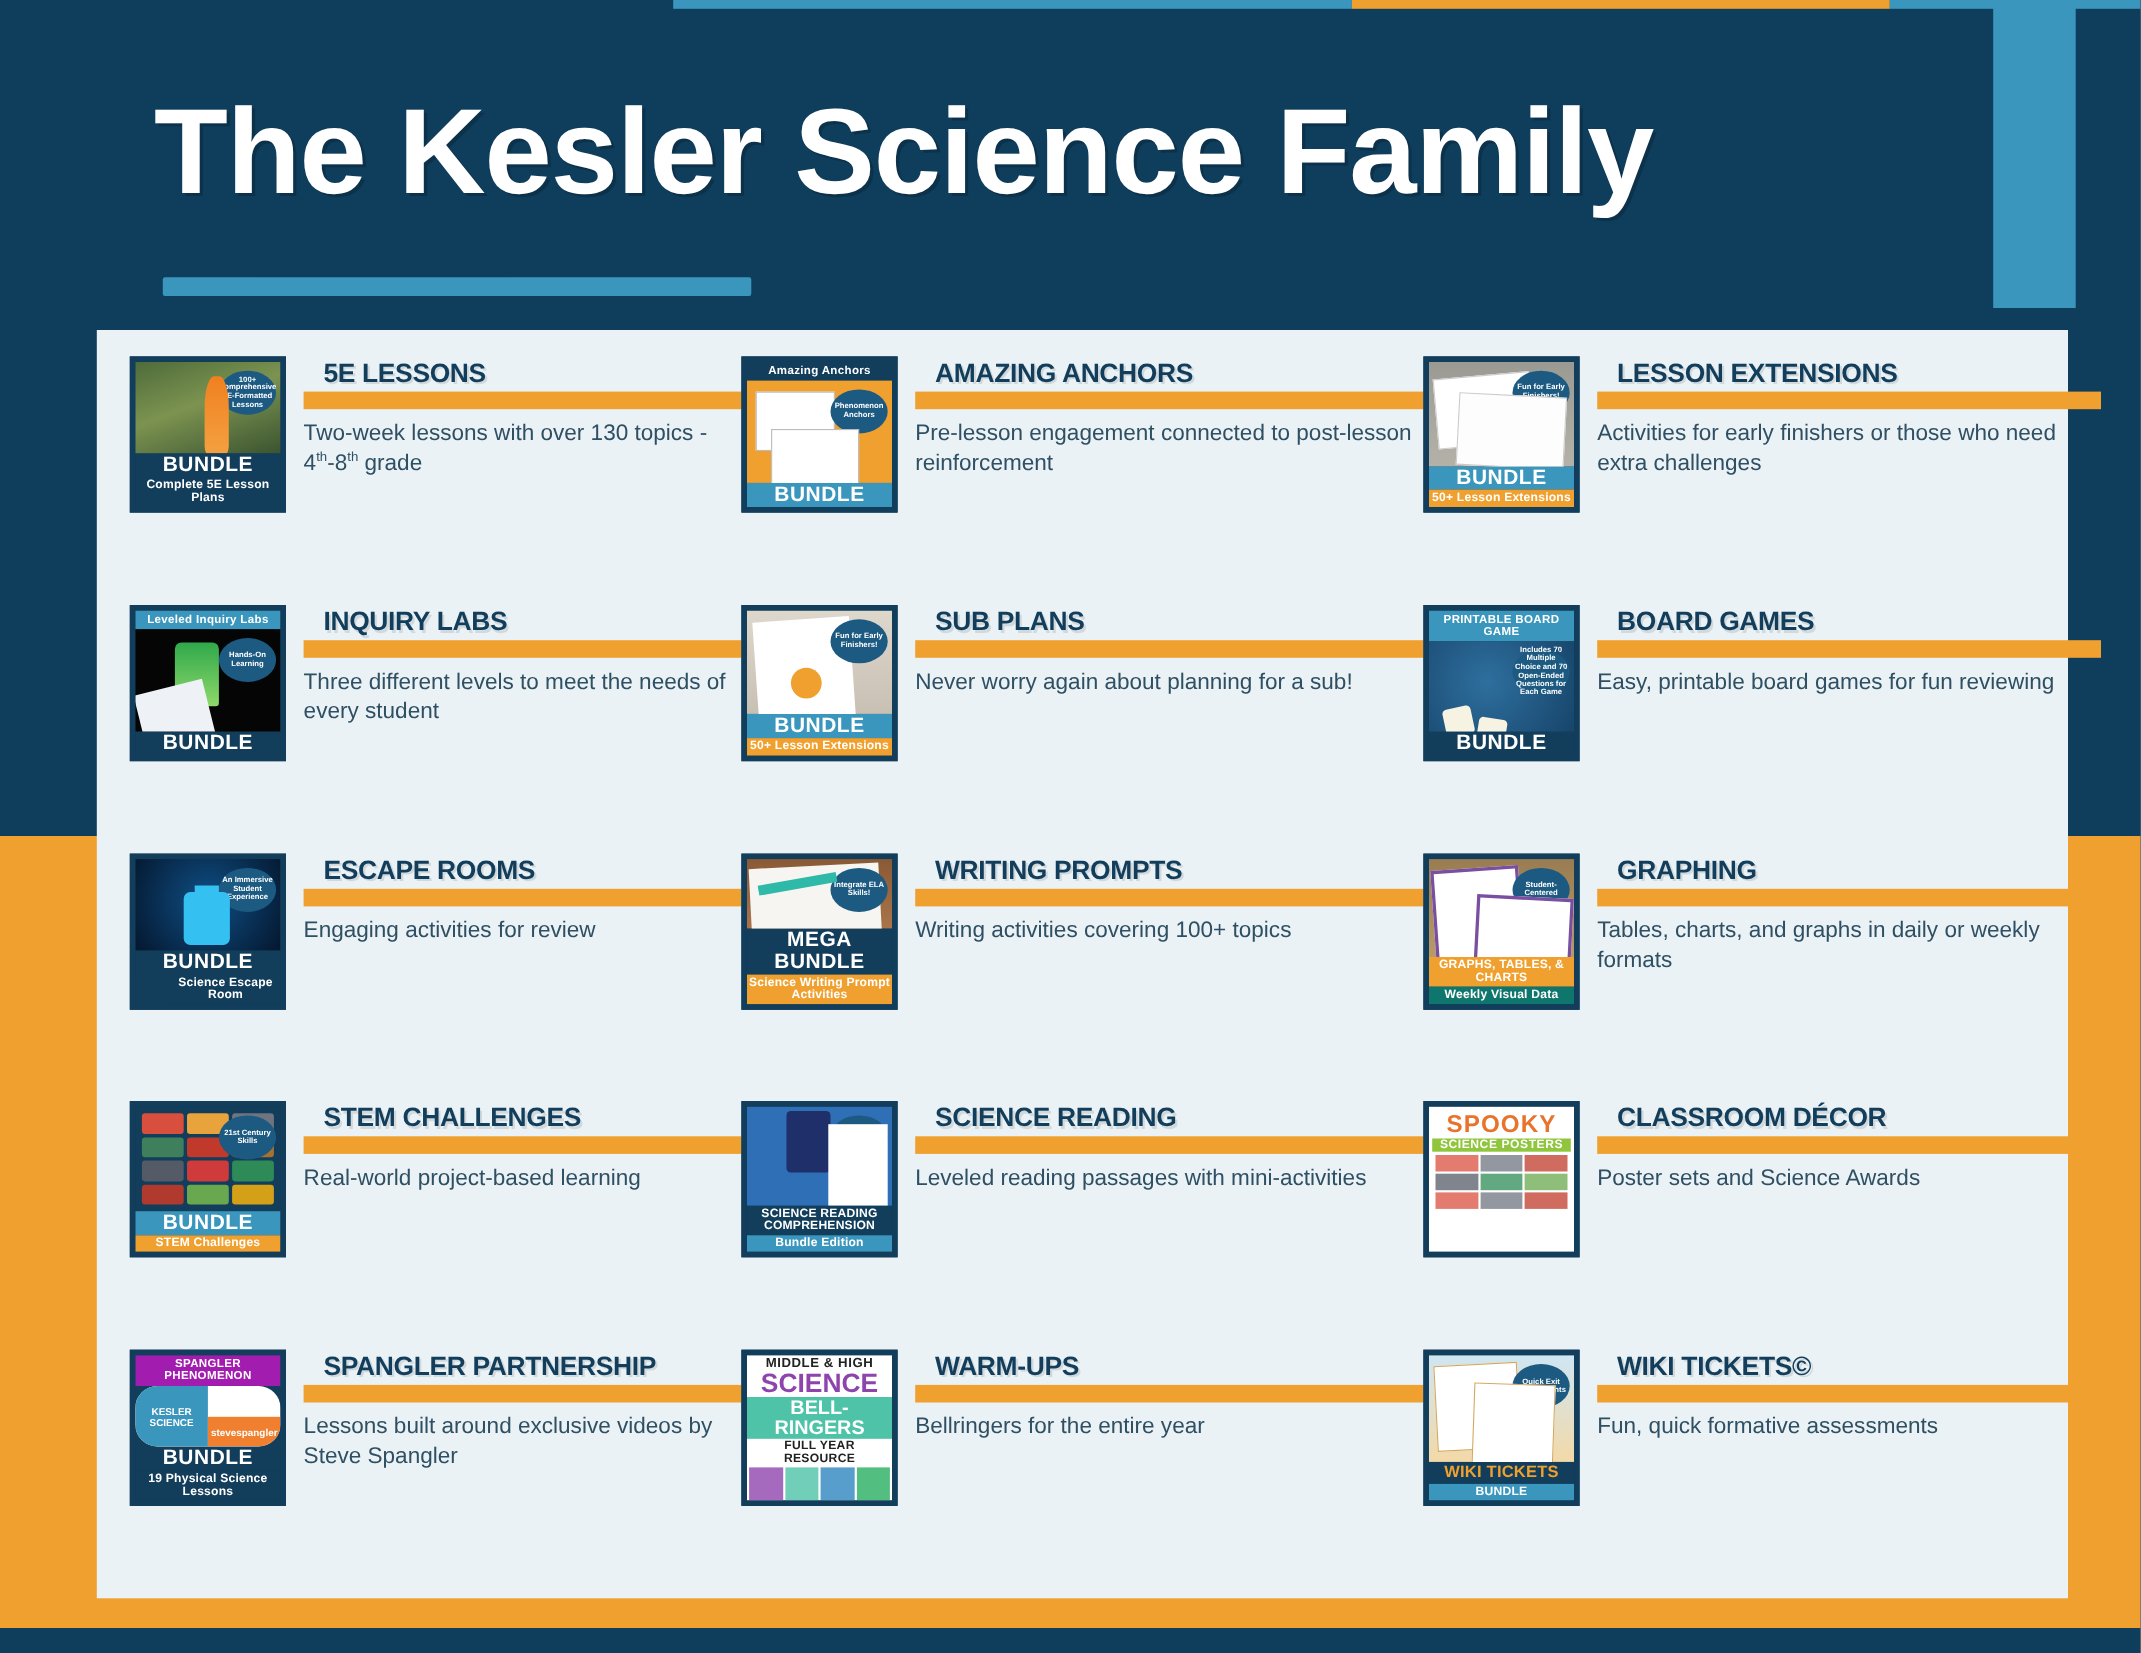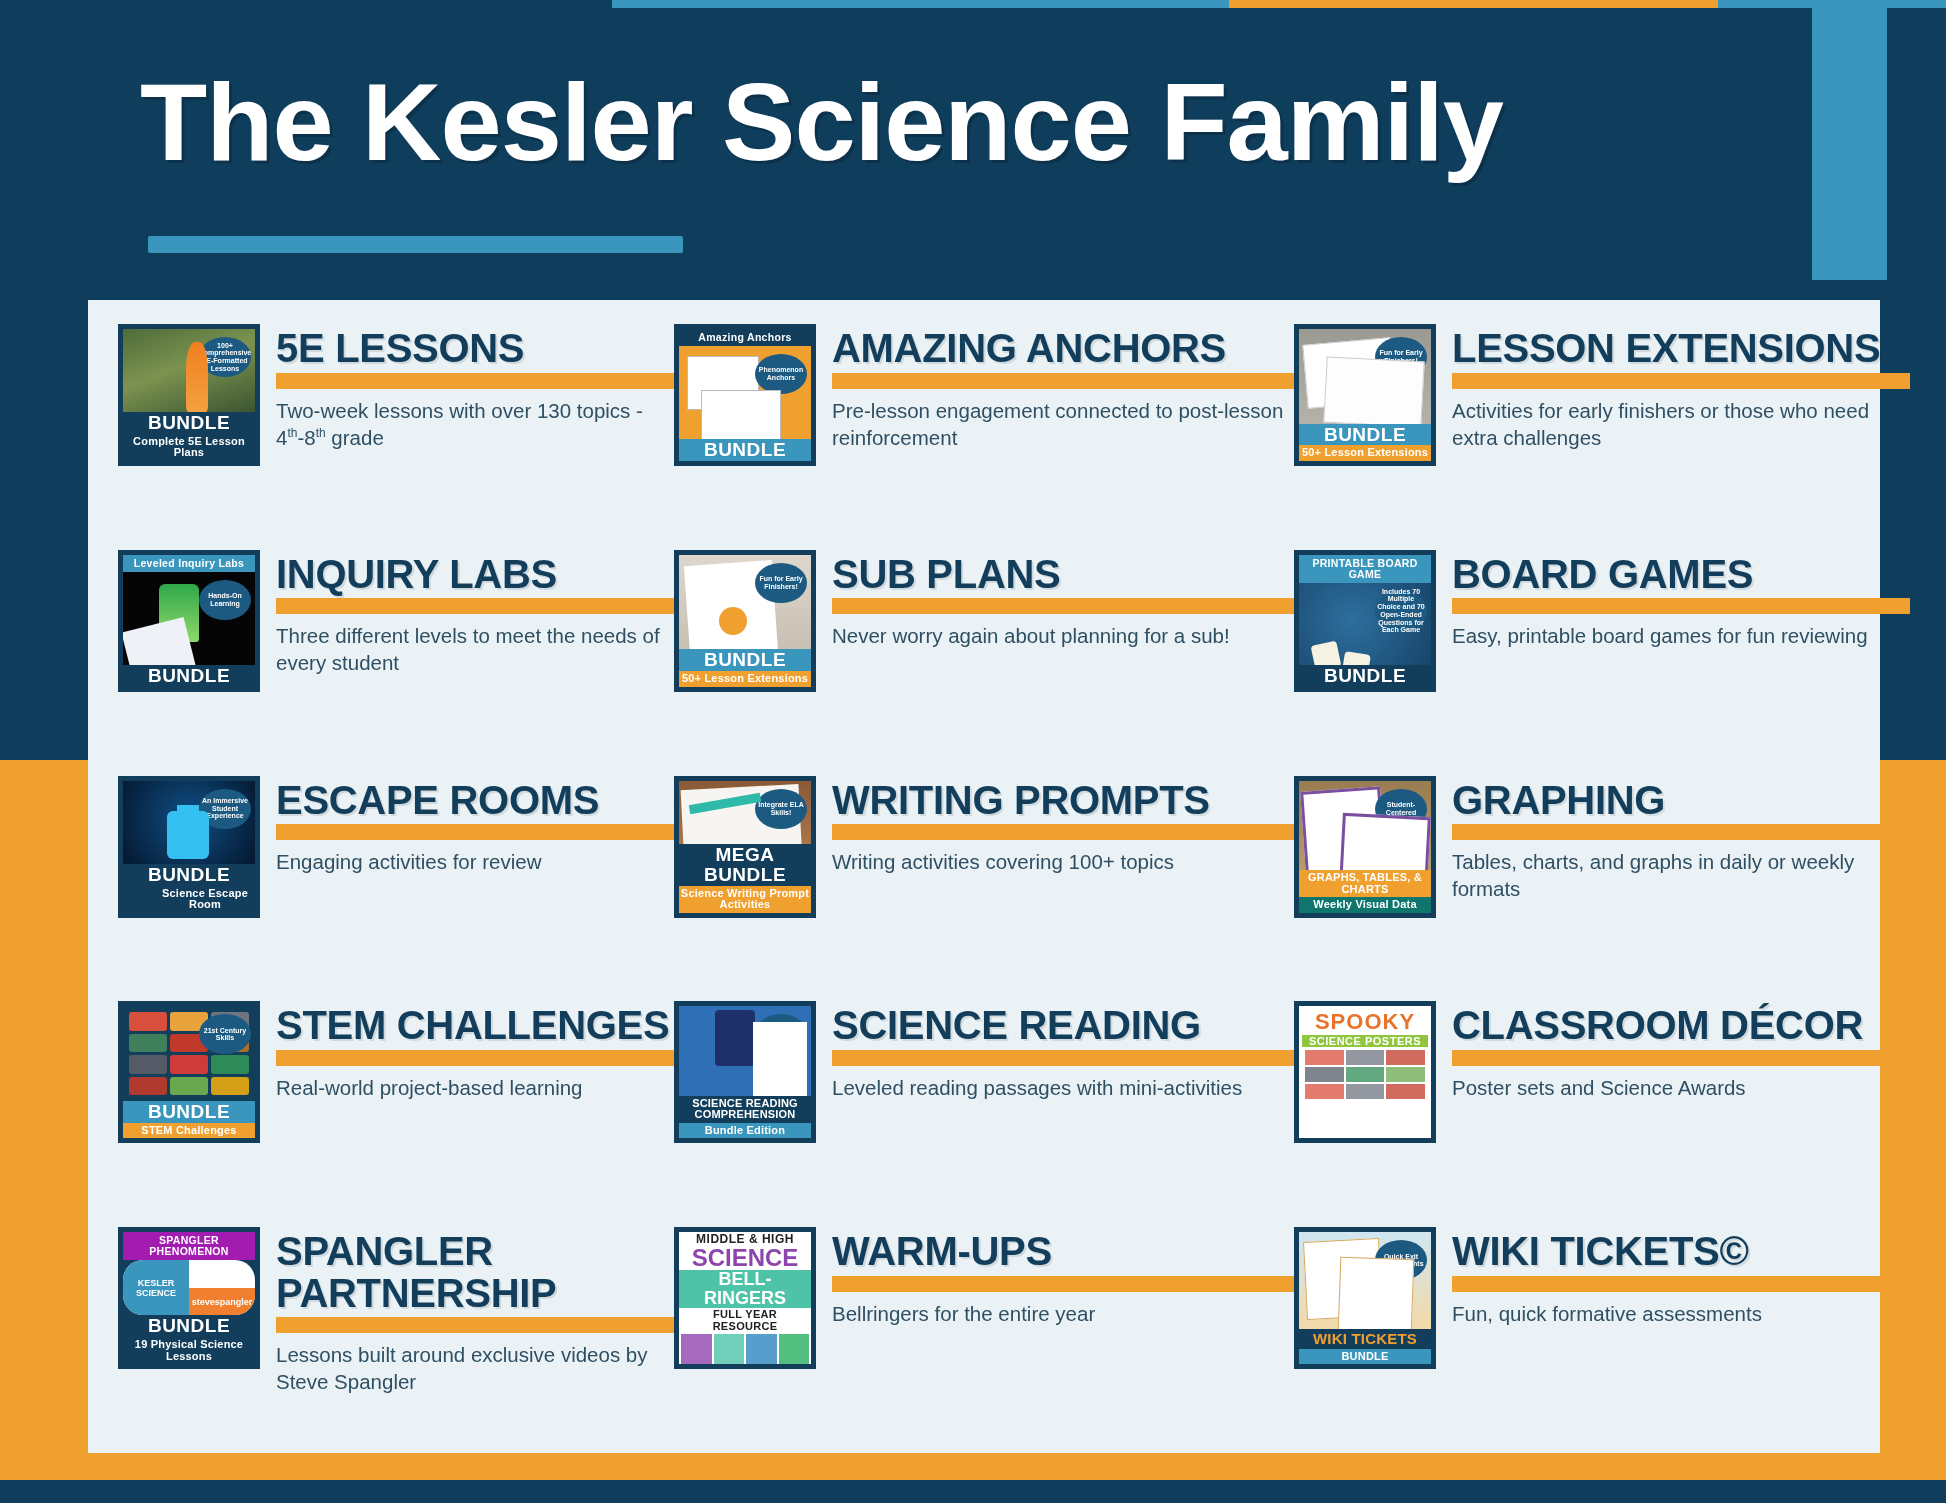--- a/index.html
+++ b/index.html
@@ -13,21 +13,21 @@
   #bg-navy{position:absolute;inset:0;background:#0f3d5c;}
   #bg-orange-left{position:absolute;left:0;top:760px;width:1946px;height:743px;background:#f0a02e;}
   #bg-navy-upper{position:absolute;left:0;top:0;width:1946px;height:760px;background:#0f3d5c;}
   #bg-teal-right{position:absolute;left:1812px;top:0;width:75px;height:280px;background:#3a96bd;}
   #bg-strip-top-teal{position:absolute;left:612px;top:0;width:617px;height:8px;background:#3a96bd;}
   #bg-strip-top-orange{position:absolute;left:1229px;top:0;width:489px;height:8px;background:#f0a02e;}
   #bg-strip-top-teal2{position:absolute;left:1718px;top:0;width:228px;height:8px;background:#3a96bd;}
   #bg-bottom-navy{position:absolute;left:0;top:1480px;width:1946px;height:23px;background:#0f3d5c;}
 
   
-  #header{position:absolute;left:0;top:0;width:1680px;height:300px;text-align:center;}
+  #header{position:absolute;left:0;top:16px;width:1680px;height:300px;text-align:center;}
   #page-title{
     position:absolute;left:140px;top:58px;
     font-size:110px;font-weight:bold;color:#ffffff;
     letter-spacing:-1px;white-space:nowrap;
     text-shadow:3px 3px 0 rgba(0,0,0,.18);
   }
   #title-rule{position:absolute;left:148px;top:236px;width:535px;height:17px;background:#3a96bd;border-radius:2px;}
 
   
   #panel{
@@ -66,23 +66,24 @@
   .badge{
     position:absolute;right:4px;top:8px;
     width:52px;height:40px;border-radius:50%;
     background:#1c5a82;color:#fff;font-size:7px;font-weight:bold;
     display:flex;align-items:center;justify-content:center;text-align:center;
     line-height:1.1;padding:2px;box-sizing:border-box;
   }
 
   .body{flex:1;min-width:0;padding-top:4px;}
   .ttl{
-    font-size:40px;font-weight:bold;color:#123e5c;
+    font-size:24px;font-weight:bold;color:#123e5c;
     line-height:1.04;letter-spacing:-.3px;
     text-shadow:2px 2px 0 rgba(0,0,0,.10);
+    margin-left:18px;
   }
   .ubar{height:16px;background:#f0a02e;margin-top:3px;margin-bottom:8px;}
   .desc{font-size:20.5px;color:#2f4f63;line-height:1.32;}
   .desc sup{font-size:12px;margin-top:30px;}
 
   
   .a-anemone{background:linear-gradient(160deg,#4e6b3a,#7c9350 45%,#3b5430);}
   .a-anemone:after{content:"";position:absolute;left:48%;bottom:0;width:22px;height:70px;background:linear-gradient(#f08020,#f4a040);border-radius:40% 40% 10% 10%;}
   .a-anchors{background:#f0a02e;}
   .a-anchors:before{content:"";position:absolute;left:8px;top:10px;width:70px;height:52px;background:#fff;border:1px solid #bbb;}

